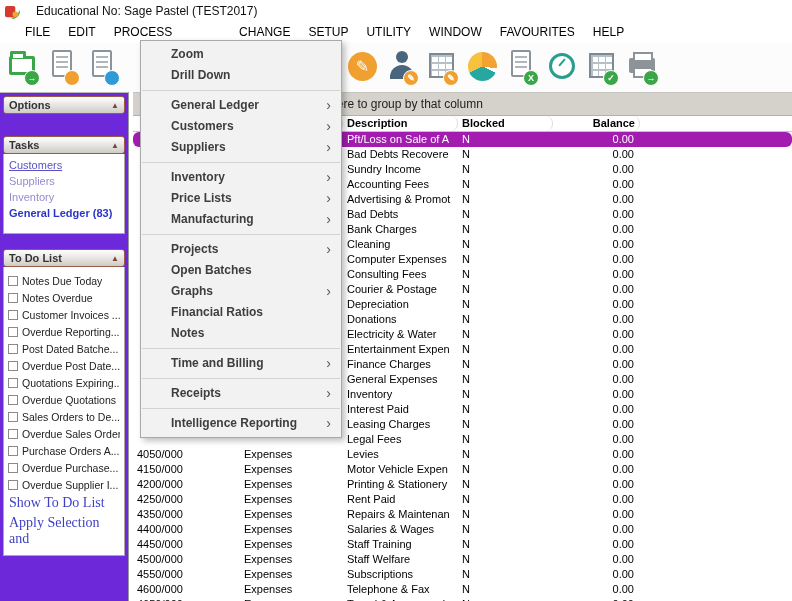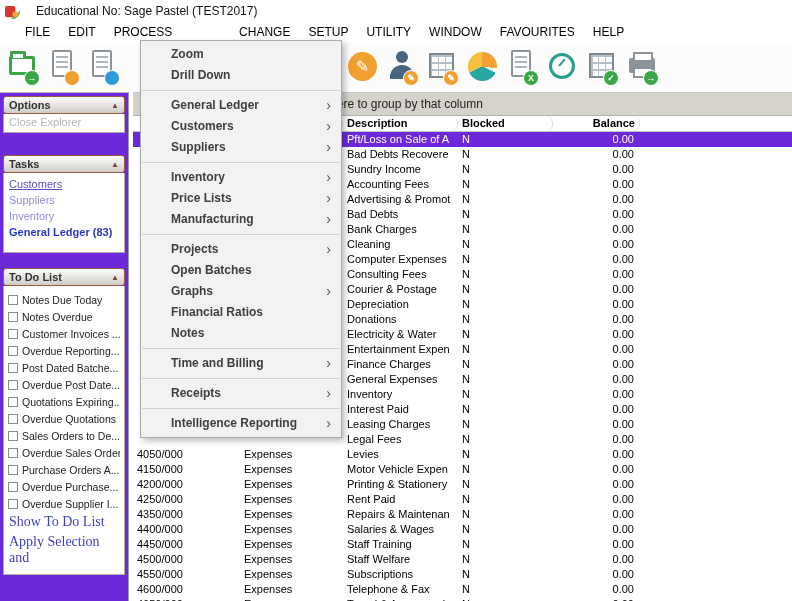--- a/index.html
+++ b/index.html
@@ -79,21 +79,21 @@
   .groupbar{position:absolute;left:133px;top:92px;right:0;height:24px;background:#d5d2cc;
     border-bottom:1px solid #b5b2ad;border-top:1px solid #c7c4bf;
     font-size:12px;color:#222;line-height:23px;padding-left:75px;white-space:nowrap;overflow:hidden;}
   .thead{position:absolute;left:133px;top:116px;right:0;height:16px;display:flex;
     font-size:11px;font-weight:bold;background:#fff;border-bottom:1px solid #c4c4c4;}
   .thead .cell{border-right:1px solid #dcdcdc;padding:1px 4px;border-radius:7px;}
   .tbody{position:absolute;left:133px;top:132px;right:0;bottom:0;overflow:hidden;background:#fff;}
   .trow{display:flex;height:15px;font-size:11px;line-height:15px;}
   .cell{padding:0 4px;white-space:nowrap;overflow:hidden;flex:0 0 auto;}
   .c0{width:107px;}.c1{width:103px;}.c2{width:115px;}.c3{width:95px;}.c4{width:87px;text-align:right;padding-right:6px;}
-  .trow.selected{background:#6d28d9;color:#fff;width:100%;}
+  .trow.selected{background:#a21caf;color:#fff;width:100%;border-radius:6px;}
 
   
   .view-menu{position:absolute;left:140px;top:40px;width:202px;background:#f2f2f2;
     border:1px solid #a9a9a9;box-shadow:3px 3px 6px rgba(0,0,0,.25);padding:3px 0;z-index:10;}
   .menu-item{height:21px;line-height:21px;padding-left:30px;font-size:12px;color:#3e3e3e;
     font-weight:600;position:relative;cursor:default;}
   .menu-arrow{position:absolute;right:10px;top:0;font-size:14px;color:#555;font-weight:normal;}
   .menu-sep{height:1px;background:#d2d2d2;margin:4px 1px;}
 </style>
 </head>
@@ -163,23 +163,20 @@
     <div class="tool-icon" style="--c: #3aa648;">
       <span class="printer"></span>
       <span class="badge">→</span>
     </div>
   </div>
 
 <div class="sidebar">
   <div class="panel-header">
     <span>Options</span>
     <span class="panel-arrow">▲</span>
-  </div>
-  <div class="panel-body">
-    <div class="close-explorer">Close Explorer</div>
   </div>
 
   <div class="gap-lg"></div>
 
   <div class="panel-header">
     <span>Tasks</span>
     <span class="panel-arrow">▲</span>
   </div>
   <div class="panel-body tasks-body">
       <div class="task-link link-underline">Customers</div>

